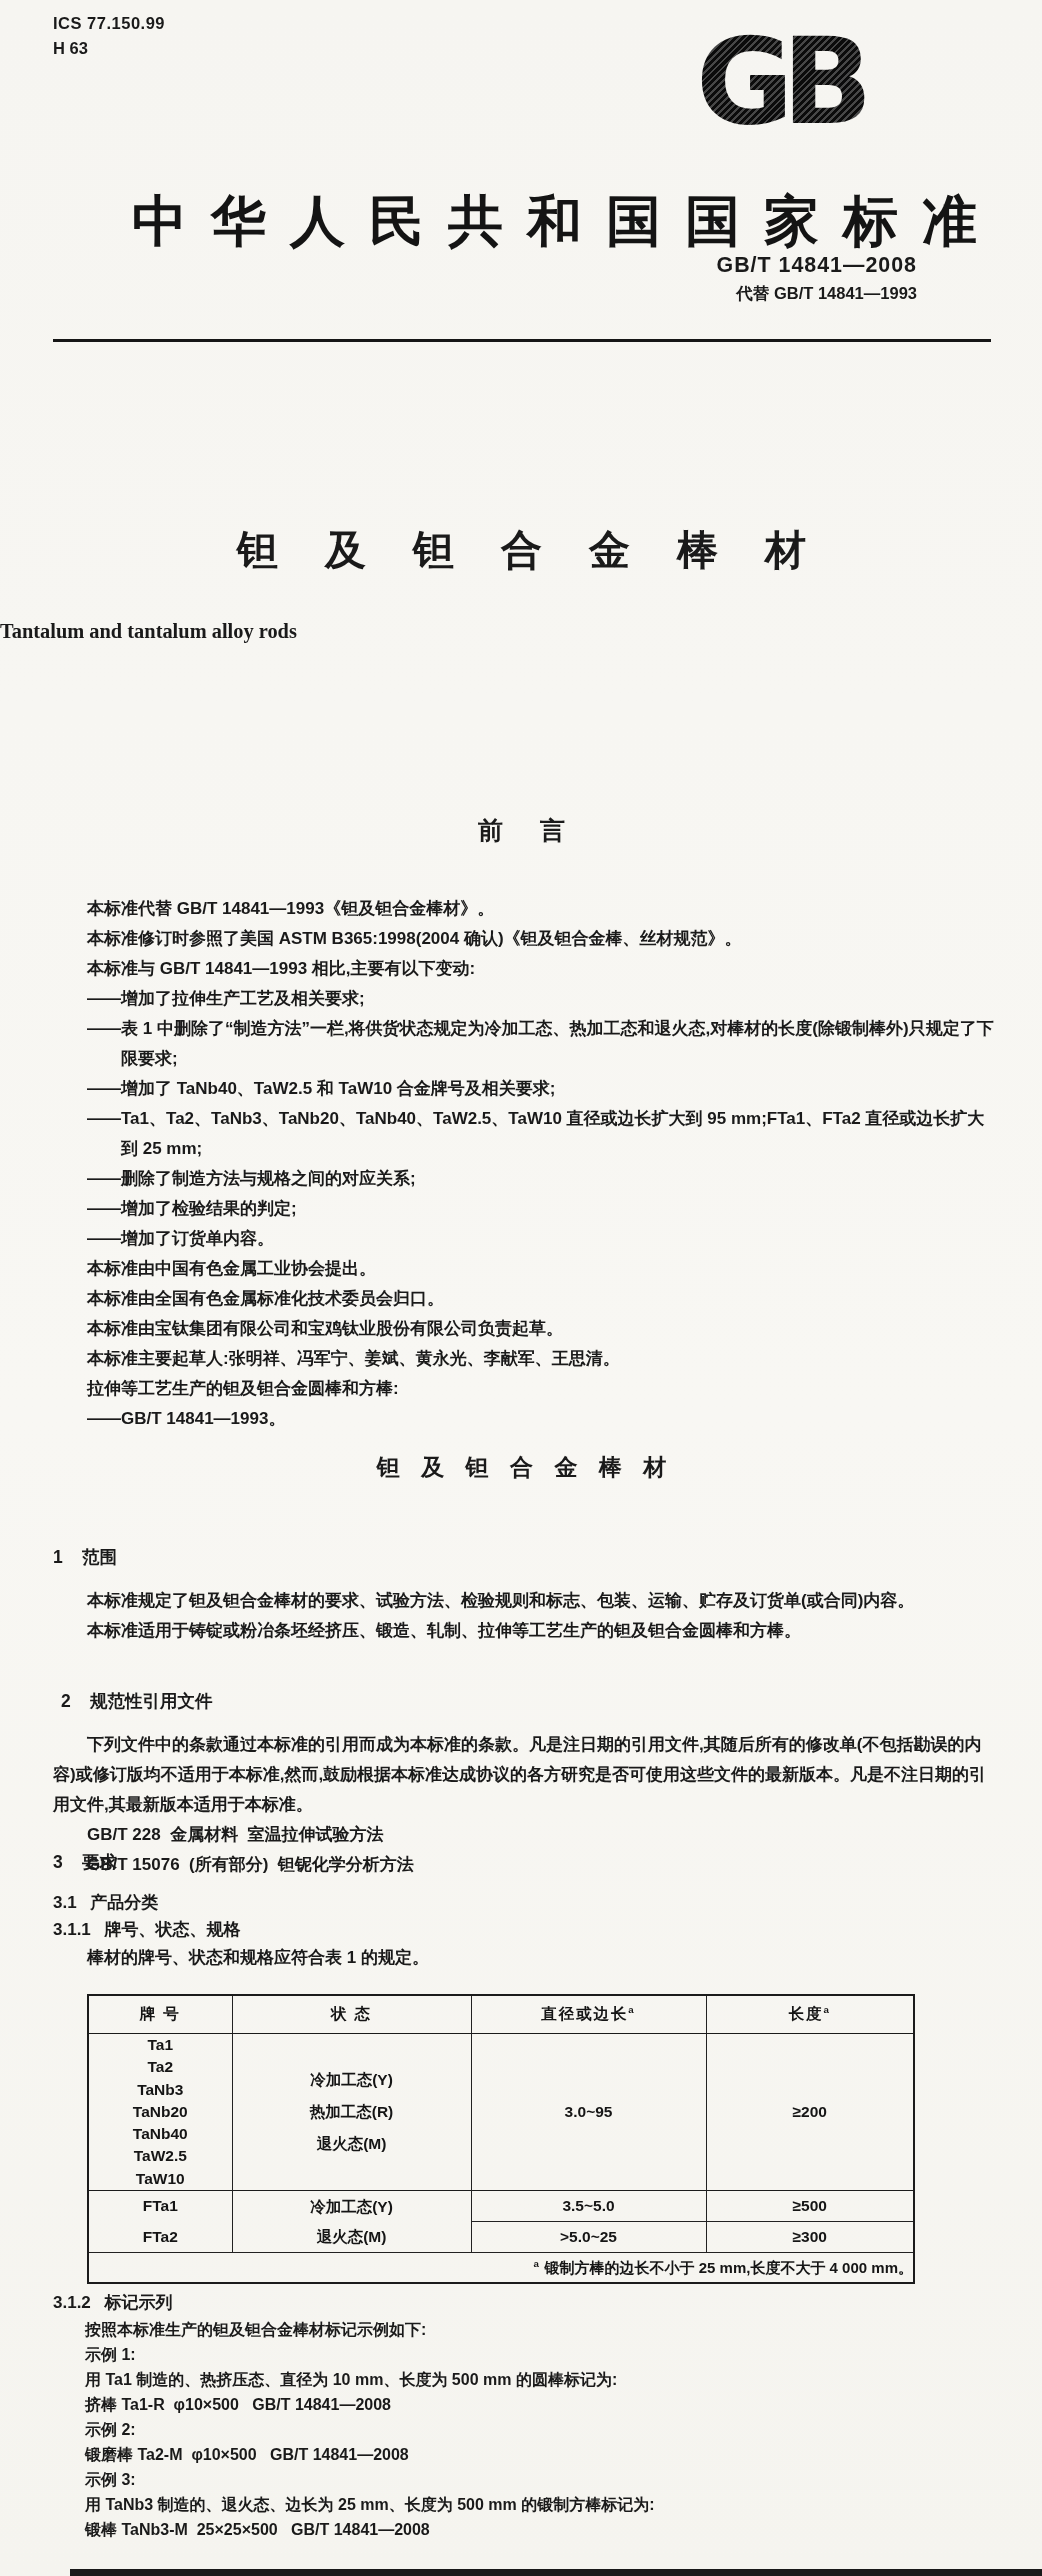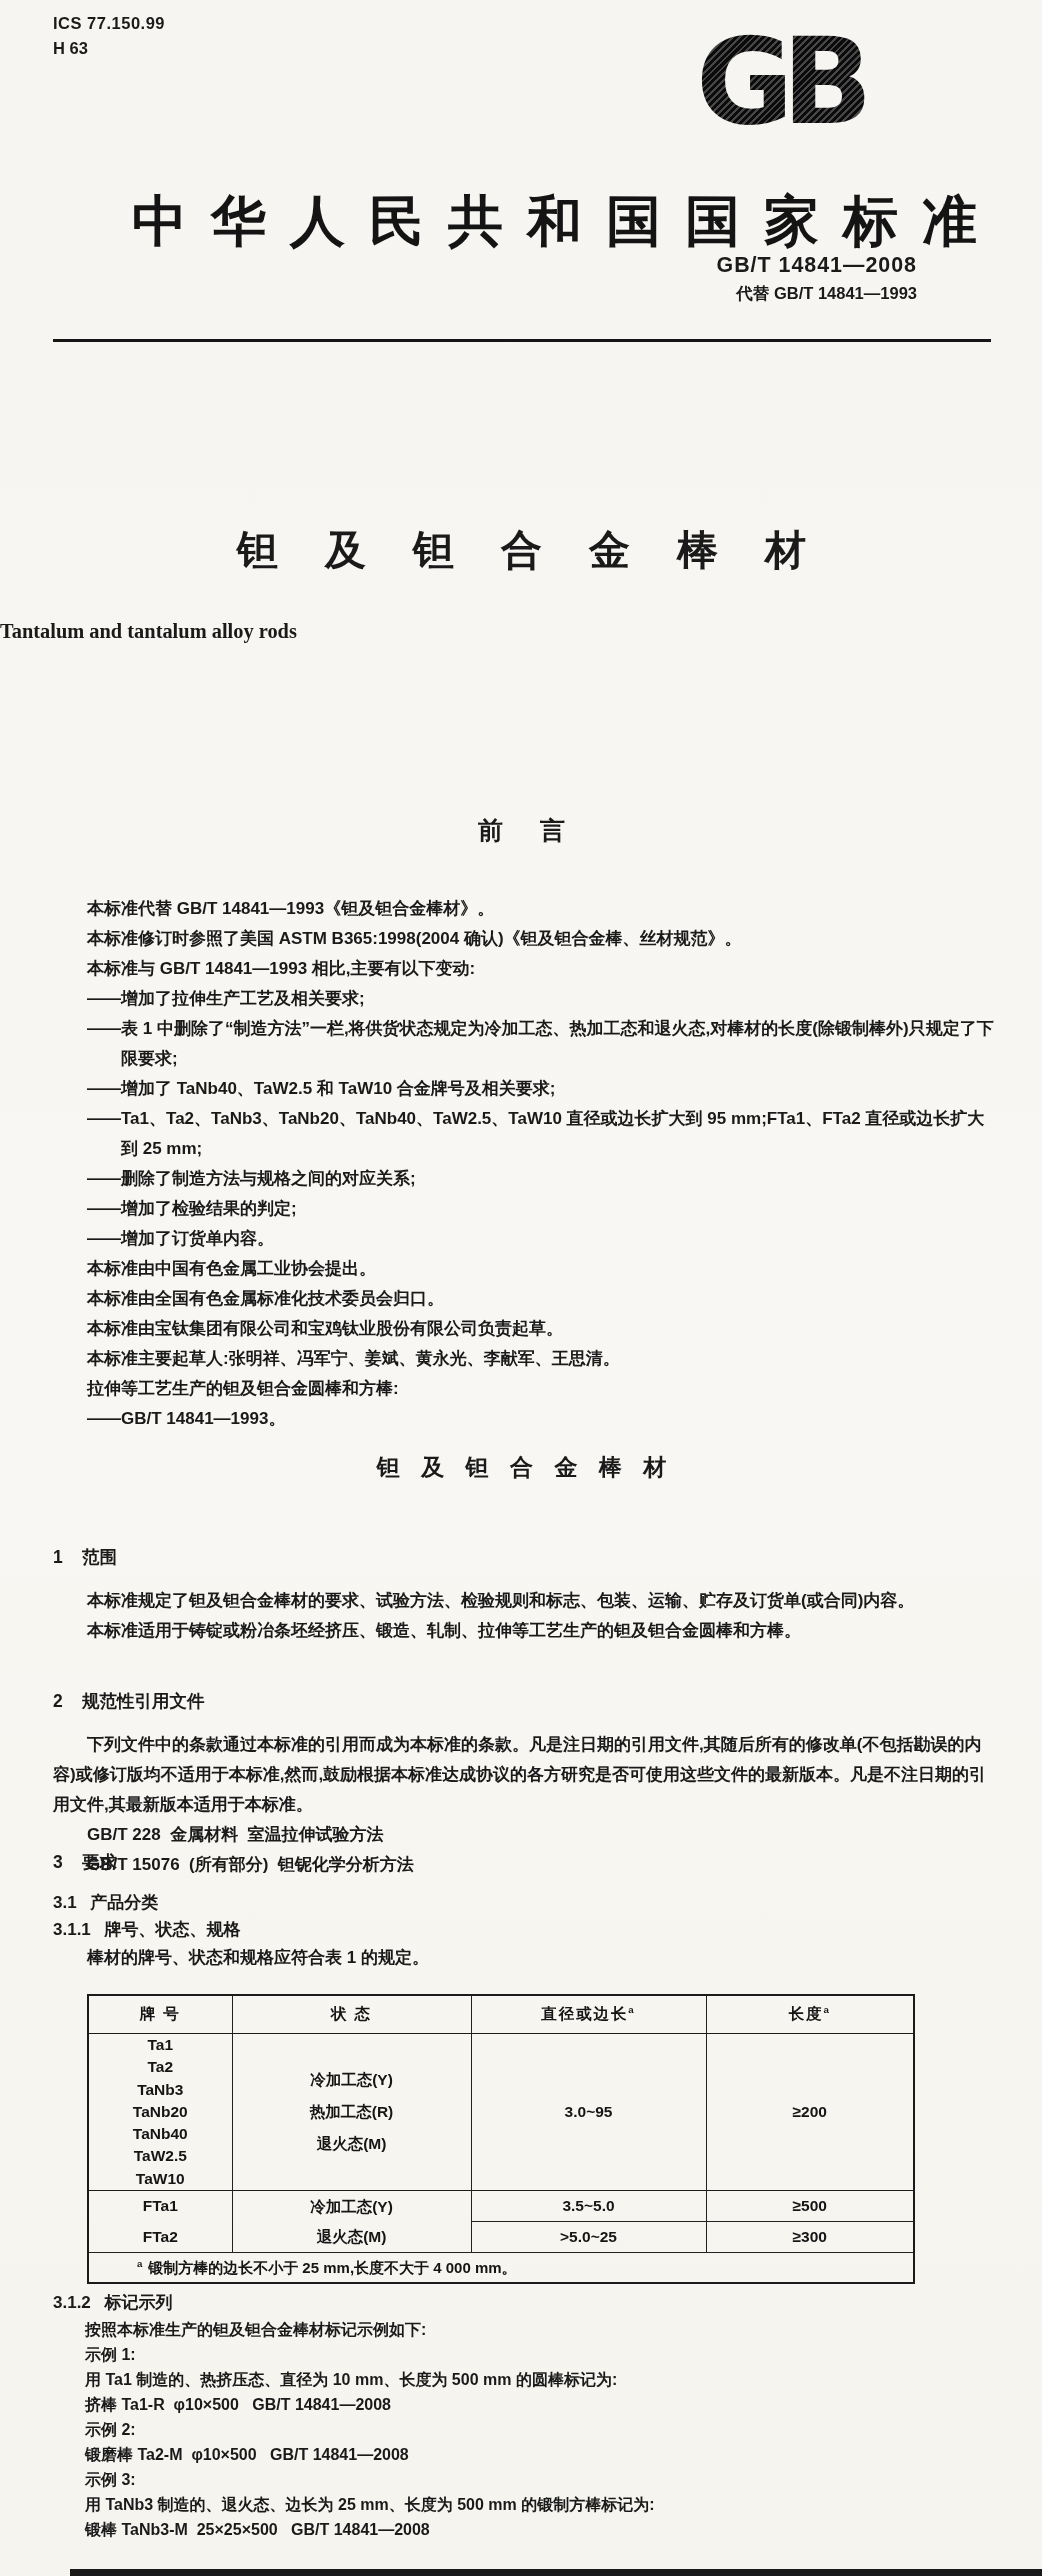--- a/index.html
+++ b/index.html
@@ -52,21 +52,21 @@
   table.t1{border:2.4px solid #1b1b1b;}
   table.t1 th{height:37px;font-size:15.5px;border-bottom:1.9px solid #1b1b1b;font-weight:bold;letter-spacing:1.9px;}
   td.grade{height:22.3px;line-height:22.3px;}
   tr.g1 td{border-top:none;border-bottom:none;}
   td.state div{line-height:32px;}
   td.state2 div{line-height:30px;}
   tr.g2f td{border-top:1.9px solid #1b1b1b;height:30px;}
   tr.g2 td{height:30px;}
   td.nb{border-bottom:none!important;}
   td.nt{border-top:none!important;}
-  tr.fn td{border-top:1.9px solid #1b1b1b;height:29px;text-align:left;padding-left:3.2em;font-size:15px;}
+  tr.fn td{border-top:1.9px solid #1b1b1b;height:29px;text-align:right;padding-left:3.2em;font-size:15px;}
   sup{font-size:9.7px;font-weight:bold;}
   tr.fn sup{margin-right:.6em;}
   
   .examples{left:53px;width:941px;font-size:16px;line-height:25px;font-weight:600;}
   .examples p{margin:0;}
   .examples p.ind{padding-left:2em;}
   .mark{white-space:pre-wrap;}
   .bottom-bar{left:70px;right:0;bottom:0;height:6.8px;background:#191919;}
 </style>
 </head>
@@ -108,21 +108,21 @@
   <div class="abs body-title">钽及钽合金棒材</div>
 
   <div class="abs sec-h" style="top:1545px;">
     <span class="no">1</span><span>范围</span>
   </div>
   <div class="abs flow" style="top:1586px;">
     <p class="plain">本标准规定了钽及钽合金棒材的要求、试验方法、检验规则和标志、包装、运输、贮存及订货单(或合同)内容。</p>
     <p class="plain">本标准适用于铸锭或粉冶条坯经挤压、锻造、轧制、拉伸等工艺生产的钽及钽合金圆棒和方棒。</p>
   </div>
 
-  <div class="abs sec-h" style="top:1689px;">
+  <div class="abs sec-h" style="top:1689px;margin-left:8px;">
     <span class="no">2</span><span>规范性引用文件</span>
   </div>
   <div class="abs flow" style="top:1730px;">
     <p class="plain">下列文件中的条款通过本标准的引用而成为本标准的条款。凡是注日期的引用文件,其随后所有的修改单(不包括勘误的内容)或修订版均不适用于本标准,然而,鼓励根据本标准达成协议的各方研究是否可使用这些文件的最新版本。凡是不注日期的引用文件,其最新版本适用于本标准。</p>
     <p class="refs">GB/T 228  金属材料  室温拉伸试验方法</p>
     <p class="refs">GB/T 15076  (所有部分)  钽铌化学分析方法</p>
   </div>
 
   <div class="abs sec-h" style="top:1850px;">
     <span class="no">3</span><span>要求</span>

